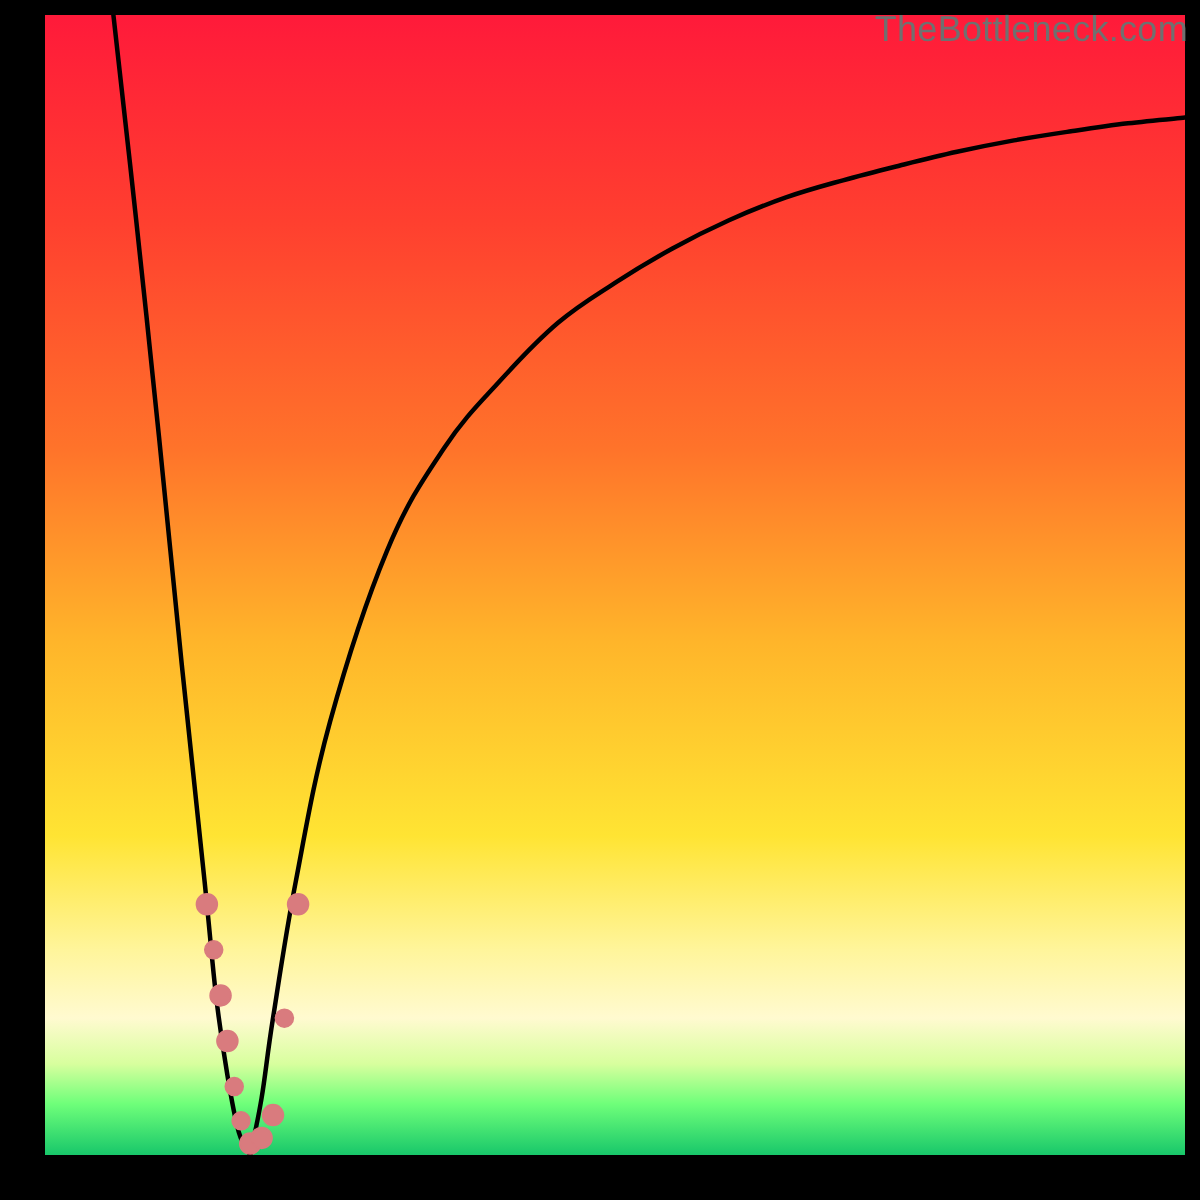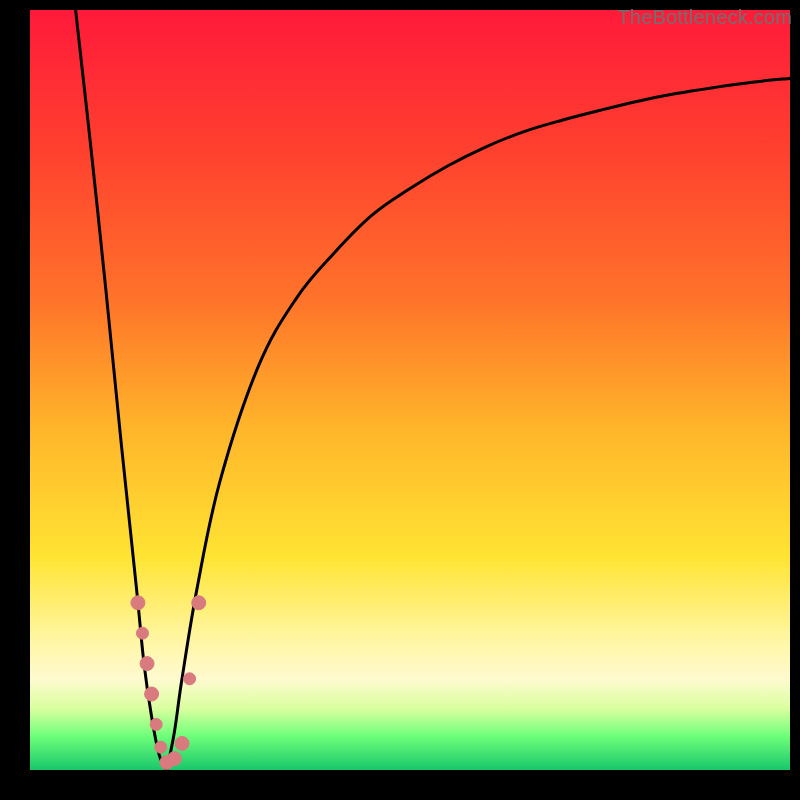--- a/index.html
+++ b/index.html
@@ -24,21 +24,21 @@
     left: 0;
     top: 0;
     width: 760px;
     height: 760px;
   }
   .attribution {
     position: absolute;
     top: 6px;
     right: 8px;
     color: #707070;
-    font-size: 20px;
+    font-size: 24px;
     font-weight: 500;
     letter-spacing: 0.2px;
   }
 </style>
 </head>
 <body>
 
 <div class="frame">
   <svg class="plot" viewBox="0 0 760 760" preserveAspectRatio="none">
     <defs>

